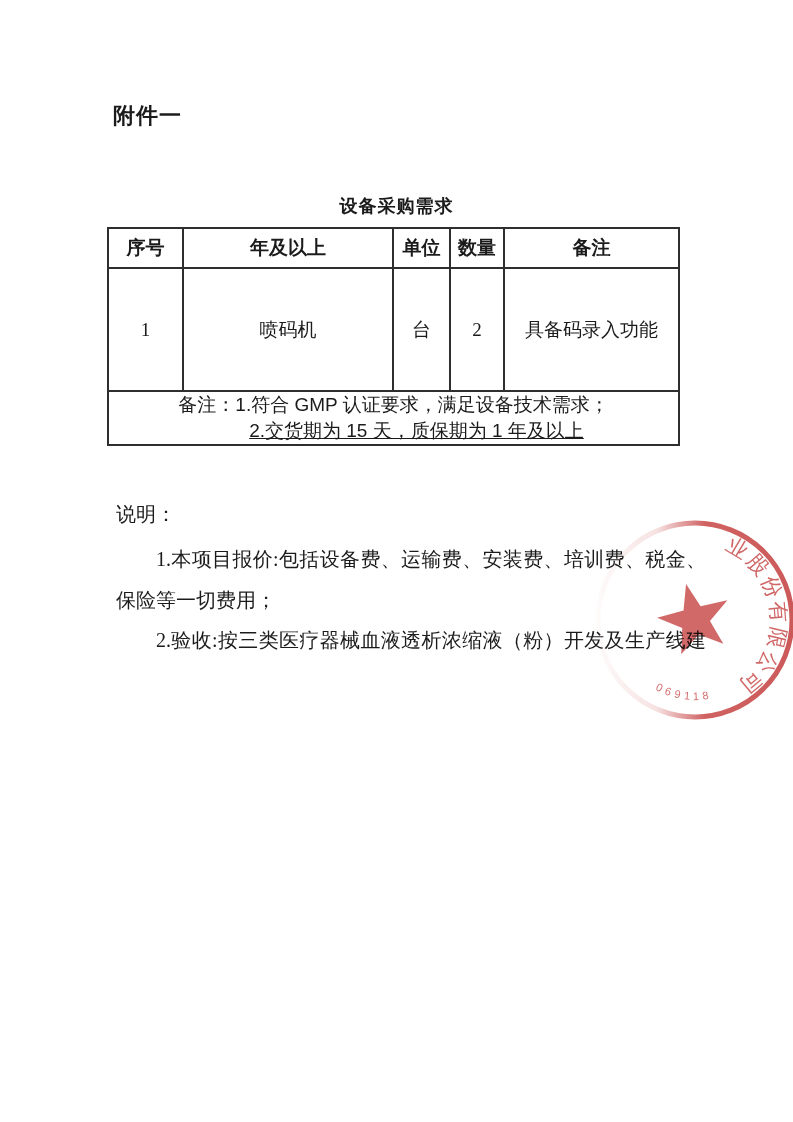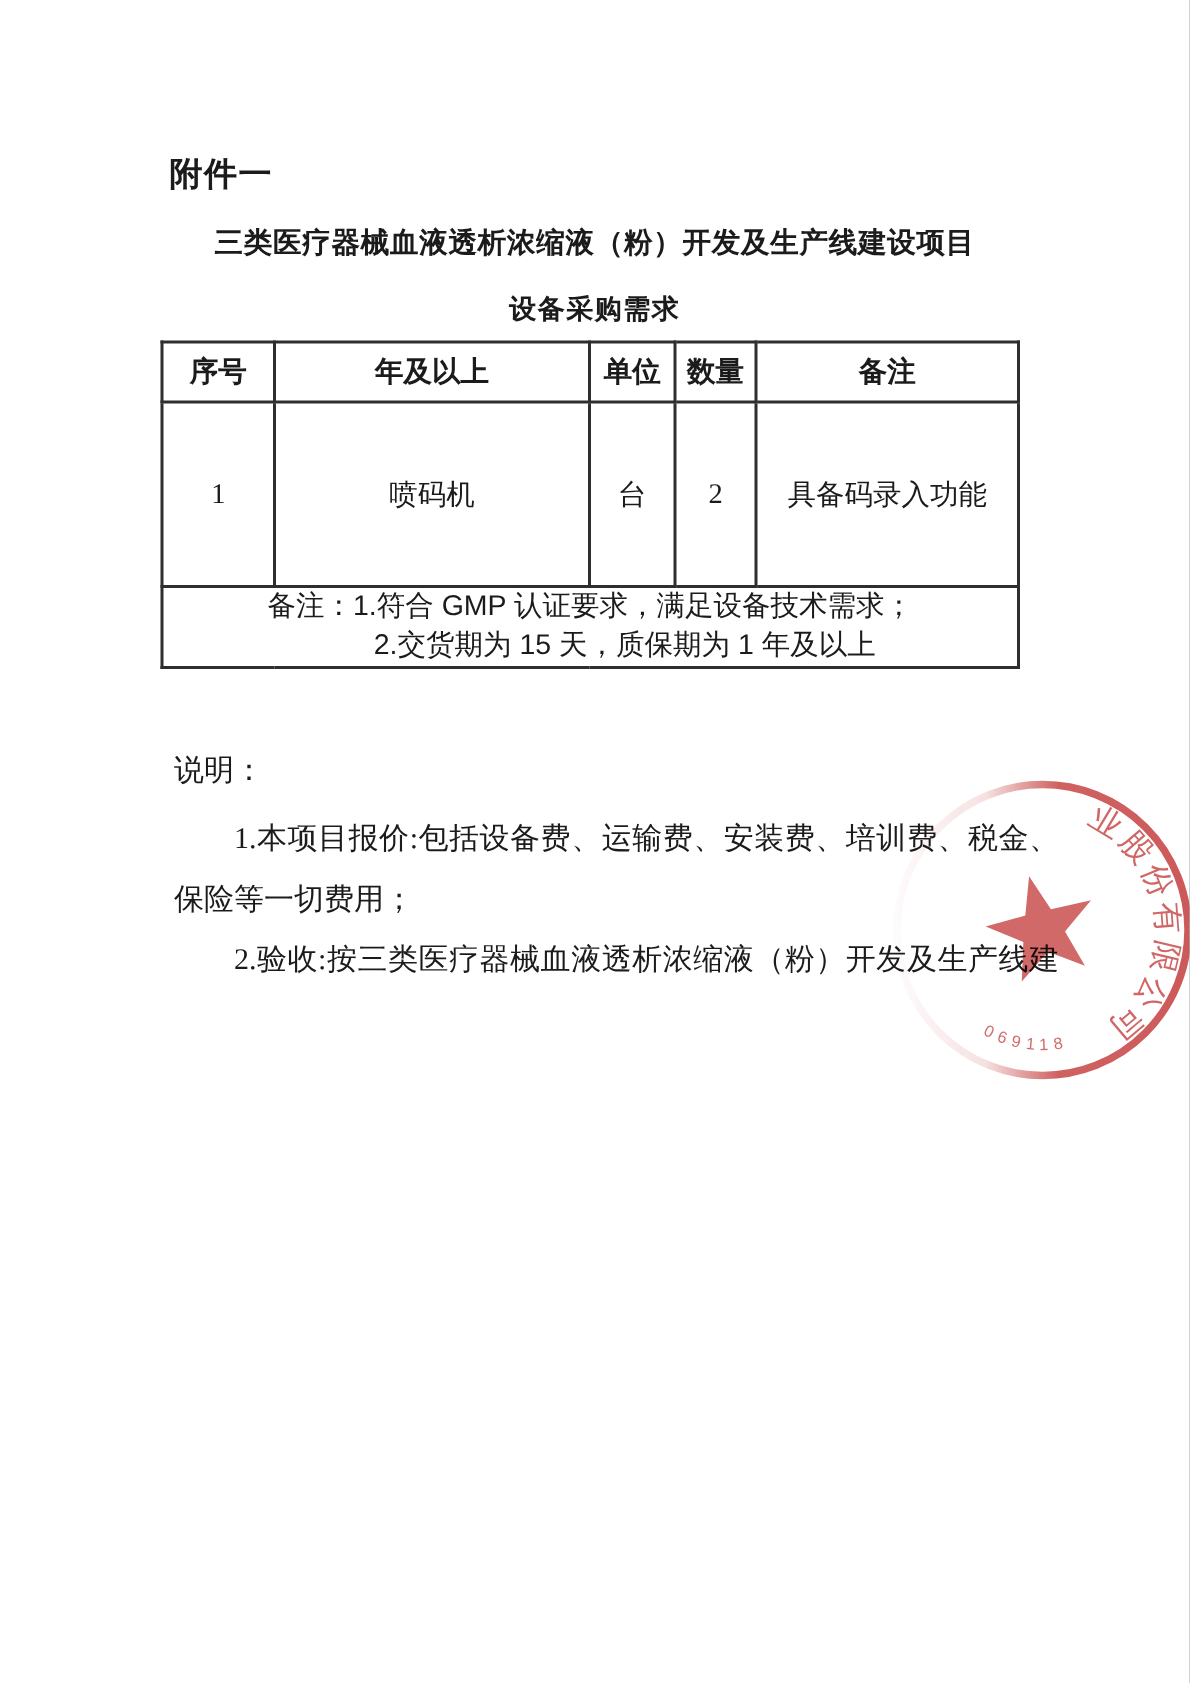--- a/index.html
+++ b/index.html
@@ -33,21 +33,21 @@
     font-weight:normal; font-size:19px; padding:0;
   }
   table.req th{font-weight:600;border-radius:12px;}
   tr.hdr{height:40px;}
   tr.data{height:123px;}
   td.note-cell{
     text-align:left; vertical-align:top; height:52px;
     font-family:"Liberation Sans","DejaVu Sans",sans-serif;
     font-size:17px; line-height:26px; padding:4px 8px 2px 9px;
   }
-  .note-line2{margin-left:46px;}
+  .note-line2{margin-left:46px;text-decoration:underline;}
   .explain{
     position:absolute; left:116px; top:500px; width:590px;
     font-size:20px;
   }
   .explain-heading{font-size:20px; line-height:28px; margin-bottom:11px;}
   .x-line{line-height:40.5px; white-space:nowrap;}
   .x-line.fill{white-space:normal; text-align:justify; text-align-last:justify; line-height:40.5px;}
   .x-line.indent{padding-left:40px;}
   .x-line.fill.indent{padding-left:0; text-indent:40px;}
   .seal{
@@ -56,21 +56,20 @@
   }
   .seal text{font-family:"Liberation Sans","DejaVu Sans",sans-serif;}
 </style>
 </head>
 <body>
 
 <div class="page">
 
   <div class="attachment">附件一</div>
 
-  <div class="doc-title">三类医疗器械血液透析浓缩液（粉）开发及生产线建设项目</div>
 
   <div class="doc-subtitle">设备采购需求</div>
 
   <table class="req">
     <colgroup>
       <col style="width:75px">
         <col style="width:210px">
         <col style="width:57px">
         <col style="width:54px">
         <col style="width:175px">

